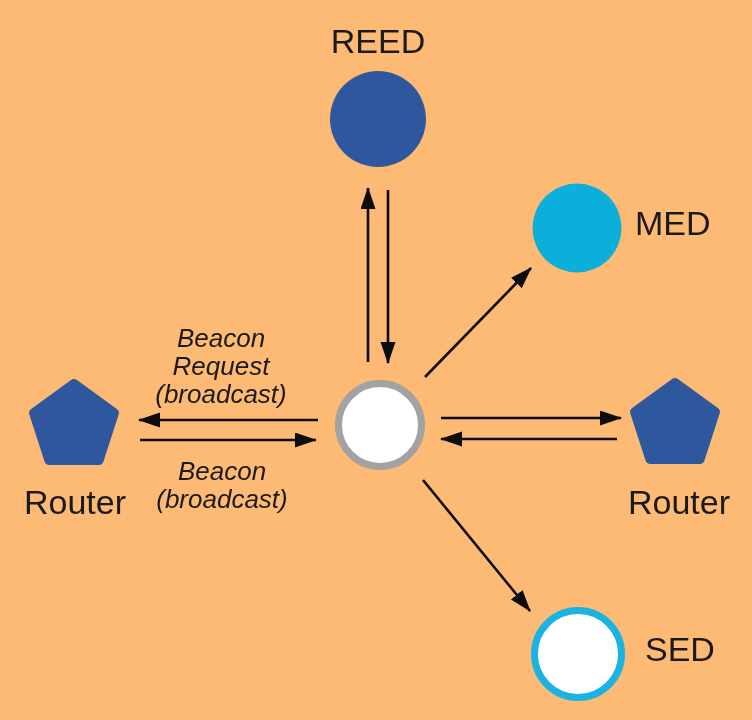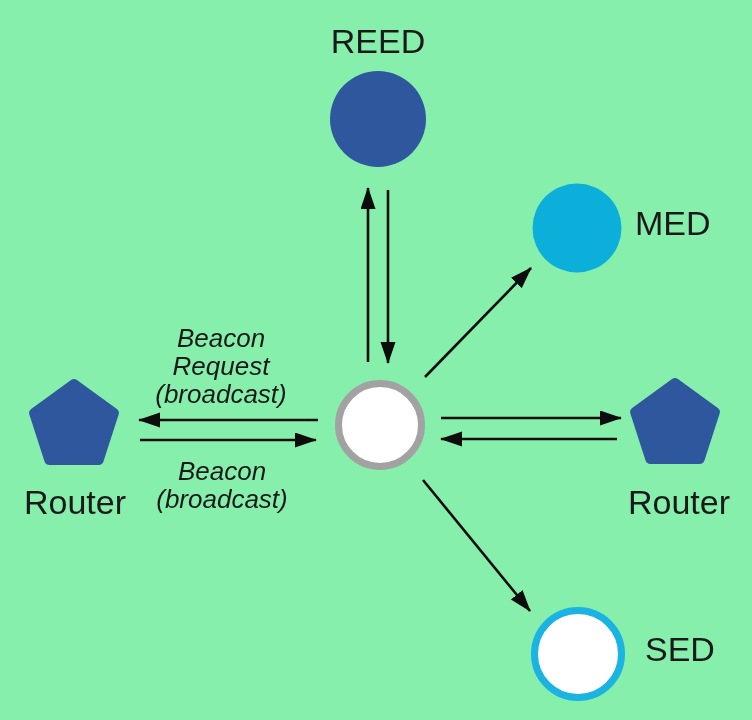--- a/index.html
+++ b/index.html
@@ -4,21 +4,21 @@
 <style>
   html, body {
     margin: 0;
     padding: 0;
     background: #ffffff;
   }
   .stage {
     position: relative;
     width: 752px;
     height: 720px;
-    background: #86efac;
+    background: #fdba74;
     overflow: hidden;
     font-family: "Liberation Sans", sans-serif;
   }
   svg { display: block; }
   .node-label {
     font-family: "Liberation Sans", sans-serif;
     font-size: 34px;
     fill: #1a1a1a;
   }
   .msg-label {

